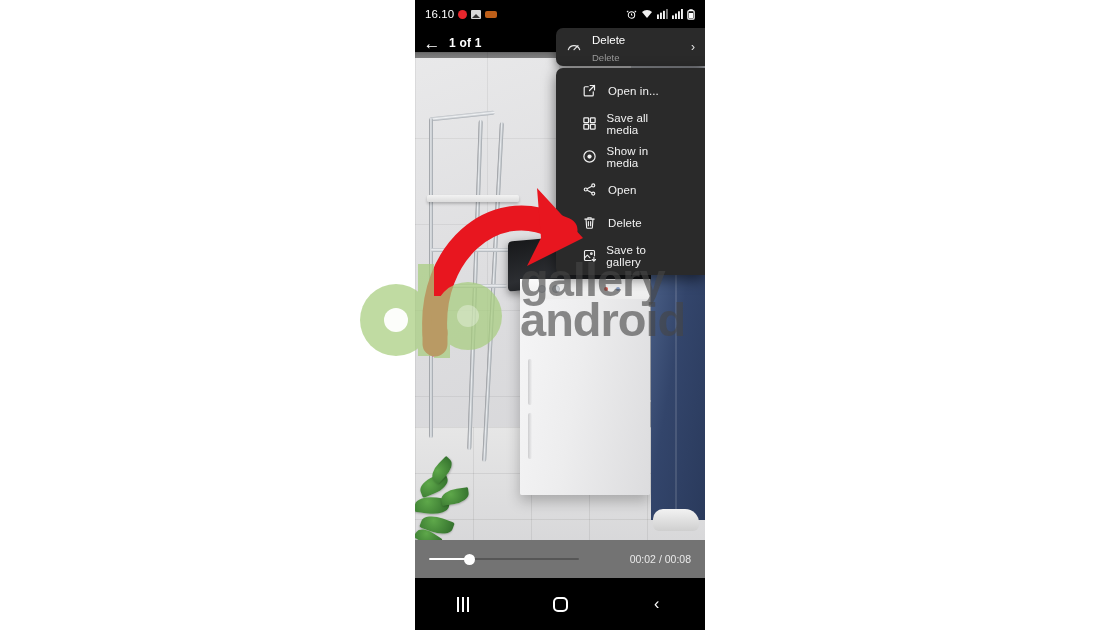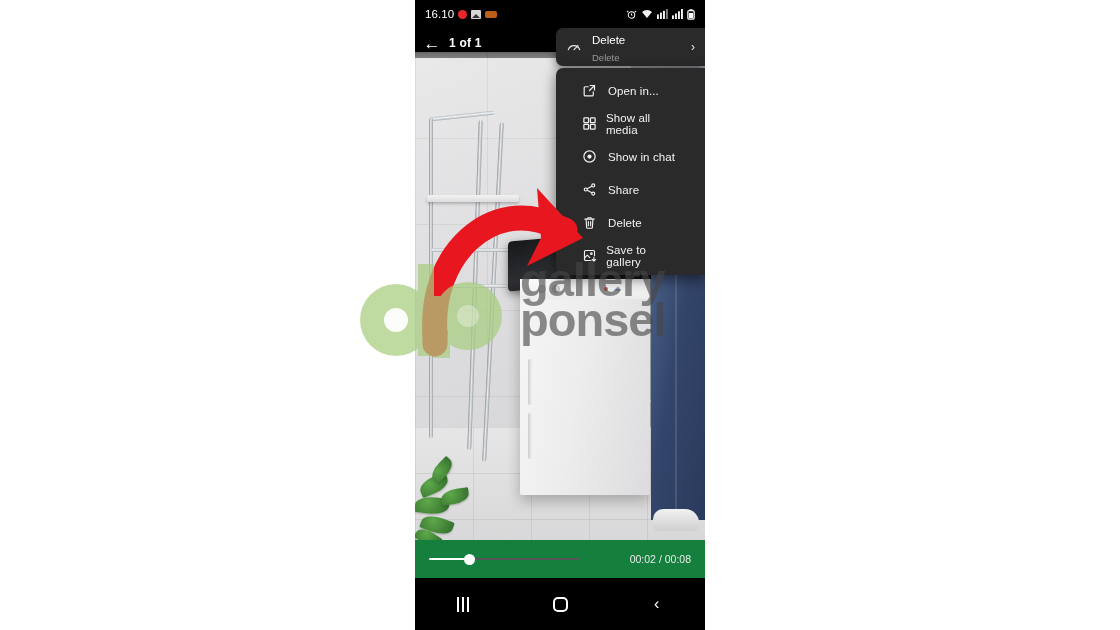--- a/index.html
+++ b/index.html
@@ -148,21 +148,21 @@
   #watermark{ position:absolute; left:358px; top:262px; width:404px; height:100px;
     z-index:30; pointer-events:none; }
   #wm-logo{ position:absolute; left:0; top:0; width:162px; height:96px; }
   #wm-text{ position:absolute; left:162px; top:-2px; width:245px; height:100px;
     color:rgba(70,70,70,.62); font-weight:700; line-height:.86; letter-spacing:-1px; }
   #wm-l1{ font-size:47px; display:block; }
   #wm-l2{ font-size:47px; display:block; }
 
   
   #seekbar-row{ position:absolute; left:0; bottom:52px; width:290px; height:38px;
-    display:flex; align-items:center; padding:0 14px; background:#15803d; z-index:10;gap:41px; }
+    display:flex; align-items:center; padding:0 14px; background:#737373; z-index:10;gap:41px; }
   #seek-track{ position:relative; flex:1; height:2px; background:#565656; border-radius:2px; }
   #seek-fill{ position:absolute; left:0; top:0; height:2px; width:27%; background:#fff; border-radius:2px; }
   #seek-thumb{ position:absolute; left:27%; top:50%; width:11px; height:11px;
     margin-left:-5.5px; margin-top:-5.5px; border-radius:50%; background:#fff; }
   #seek-time{ color:#e9e9e9; font-size:10.5px; margin-left:10px; white-space:nowrap; }
 
   #navbar{ position:absolute; left:0; bottom:0; width:290px; height:52px; background:#000;
     display:flex; align-items:center; z-index:10; }
   .navbtn{ flex:1; display:flex; align-items:center; justify-content:center;
     color:#fff; font-size:16px; }
@@ -316,43 +316,43 @@
 
       <div class="mi">
         <span class="mi-icon">
           <svg width="15" height="15" viewBox="0 0 24 24" fill="none" stroke="#f0f0f0" stroke-width="2">
             <rect x="3" y="3" width="7.5" height="7.5" rx="1"></rect>
               <rect x="13.5" y="3" width="7.5" height="7.5" rx="1"></rect>
             <rect x="3" y="13.5" width="7.5" height="7.5" rx="1"></rect>
               <rect x="13.5" y="13.5" width="7.5" height="7.5" rx="1"></rect>
           </svg>
         </span>
-        <span class="mi-label">Show all media</span>
+        <span class="mi-label">Save all media</span>
       </div>
 
       <div class="mi">
         <span class="mi-icon">
           <svg width="15" height="15" viewBox="0 0 24 24" fill="none" stroke="#f0f0f0" stroke-width="1.9">
             <circle cx="12" cy="12" r="9"></circle>
               <circle cx="12" cy="12" r="3.4" fill="#f0f0f0" stroke="none"></circle>
           </svg>
         </span>
-        <span class="mi-label">Show in chat</span>
+        <span class="mi-label">Show in media</span>
       </div>
 
       <div class="mi">
         <span class="mi-icon">
           <svg width="15" height="15" viewBox="0 0 24 24" fill="none" stroke="#f0f0f0" stroke-width="1.9">
             <circle cx="18" cy="5.5" r="2.4"></circle>
               <circle cx="18" cy="18.5" r="2.4"></circle>
               <circle cx="6" cy="12" r="2.4"></circle>
             <path d="M8.2 10.8 15.8 6.8M8.2 13.2 15.8 17.2"></path>
           </svg>
         </span>
-        <span class="mi-label">Share</span>
+        <span class="mi-label">Open</span>
       </div>
 
       <div class="mi">
         <span class="mi-icon">
           <svg width="15" height="15" viewBox="0 0 24 24" fill="none" stroke="#f0f0f0" stroke-width="1.8" stroke-linecap="round">
             <path d="M4.5 6.5h15"></path>
               <path d="M9.5 6.5V4.3h5v2.2"></path>
             <path d="M6.5 6.5 7.4 20a1.3 1.3 0 0 0 1.3 1.2h6.6a1.3 1.3 0 0 0 1.3-1.2l.9-13.5"></path>
             <path d="M10.2 10.5v6.5M13.8 10.5v6.5"></path>
           </svg>
@@ -406,17 +406,17 @@
         <path d="M60 2 h16 v92 h-16 z"></path>
         <circle cx="38" cy="58" r="36"></circle>
         <circle cx="110" cy="54" r="34"></circle>
         <path d="M76 34 h16 v62 h-16 z"></path>
       </g>
       <circle cx="38" cy="58" r="12" fill="#ffffff" opacity="0.95"></circle>
       <circle cx="110" cy="54" r="11" fill="#ffffff" opacity="0.32"></circle>
     </svg>
     <div id="wm-text">
       <span id="wm-l1">gallery</span>
-      <span id="wm-l2">ponsel</span>
+      <span id="wm-l2">android</span>
     </div>
   </div>
 
 </div>
 
 </body></html>

